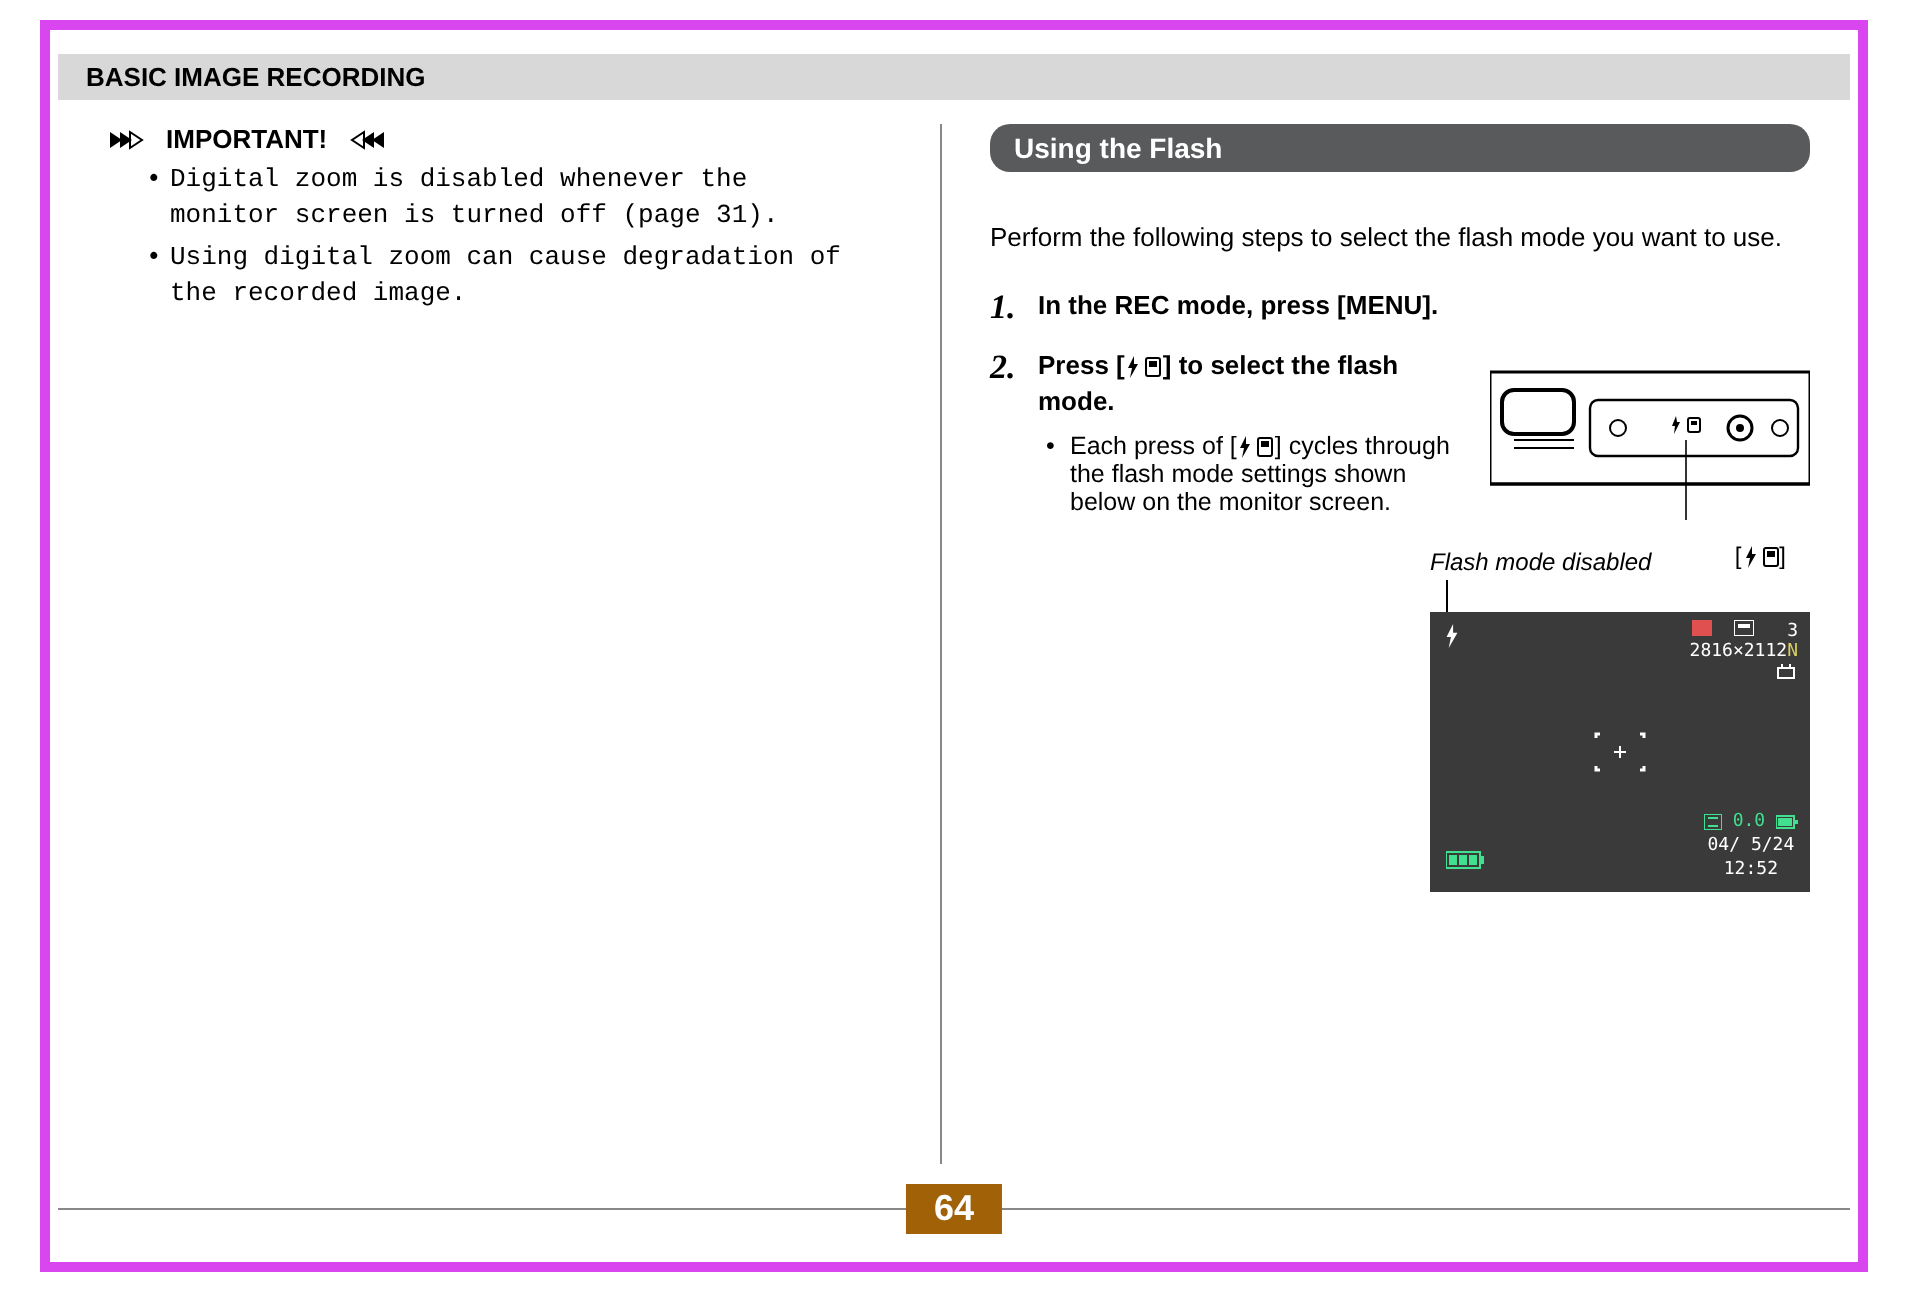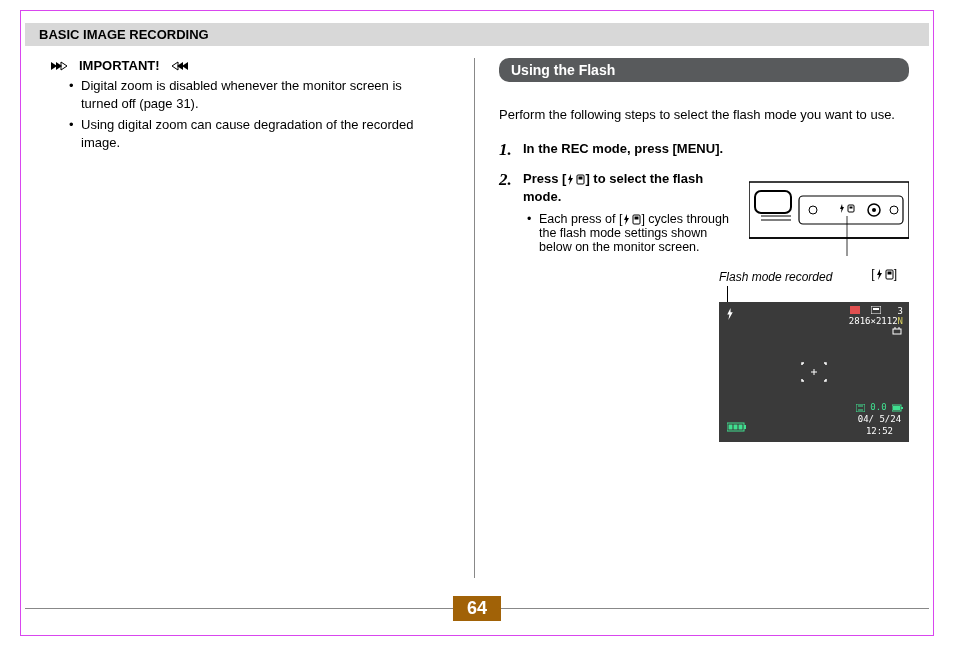--- a/index.html
+++ b/index.html
@@ -11,21 +11,21 @@
     position: relative;
     font-size: 13px;
     color: #000;
   }
   .page {
     position: absolute;
     top: 10px;
     left: 20px;
     right: 20px;
     bottom: 10px;
-    border: 1px solid #d946ef;
+    border: 5px solid #d946ef;
     padding: 12px 0 0 0;
   }
   .header-bar {
     background: #d8d8d8;
     font-weight: bold;
     padding: 4px 14px;
     margin: 0 4px 12px 4px;
     font-size: 13px;
   }
   .columns {
@@ -50,21 +50,21 @@
     display: flex;
     align-items: center;
     gap: 6px;
     font-weight: bold;
     margin-bottom: 4px;
     padding-left: 6px;
   }
   .arrow-left, .arrow-right { display: inline-flex; }
   .arrow-left svg, .arrow-right svg { width: 22px; height: 12px; }
   .bullet-list { list-style: none; padding-left: 36px; }
-  .bullet-list li { position: relative; margin-bottom: 4px; line-height: 1.35; padding-right: 10px;}
+  .bullet-list li { position: relative; margin-bottom: 4px; line-height: 1.35; padding-right: 10px; font-family: Liberation Mono, monospace;}
   .bullet-list li::before { content: "•"; position: absolute; left: -12px; }
   .section-title {
     background: #585a5c;
     color: #fff;
     font-weight: bold;
     padding: 4px 12px;
     border-radius: 10px;
     font-size: 14px;
     margin-bottom: 24px;
   }
@@ -226,21 +226,21 @@
                     <rect x="1" y="1" width="7" height="9" rx="1" fill="none" stroke="#000" stroke-width="1"></rect>
                     <rect x="2.5" y="2.5" width="4" height="3" fill="#000"></rect>
                   </svg>
               </span><span>]</span>
             </div>
           </div>
         </div>
       </div>
 
       <div class="indicator-area">
-        <div class="indicator-label">Flash mode recorded</div>
+        <div class="indicator-label">Flash mode disabled</div>
         <div class="indicator-line"></div>
         <div class="lcd">
           <span class="flash-ind">
             <svg width="10" height="12" viewBox="0 0 9 11">
                 <path d="M5 0 L2 6 L4 6 L3 11 L7 4 L5 4 Z" fill="#fff"></path>
               </svg>
           </span>
           <div class="top-right">
             <div>
               <span><svg width="10" height="8" viewBox="0 0 10 8">

